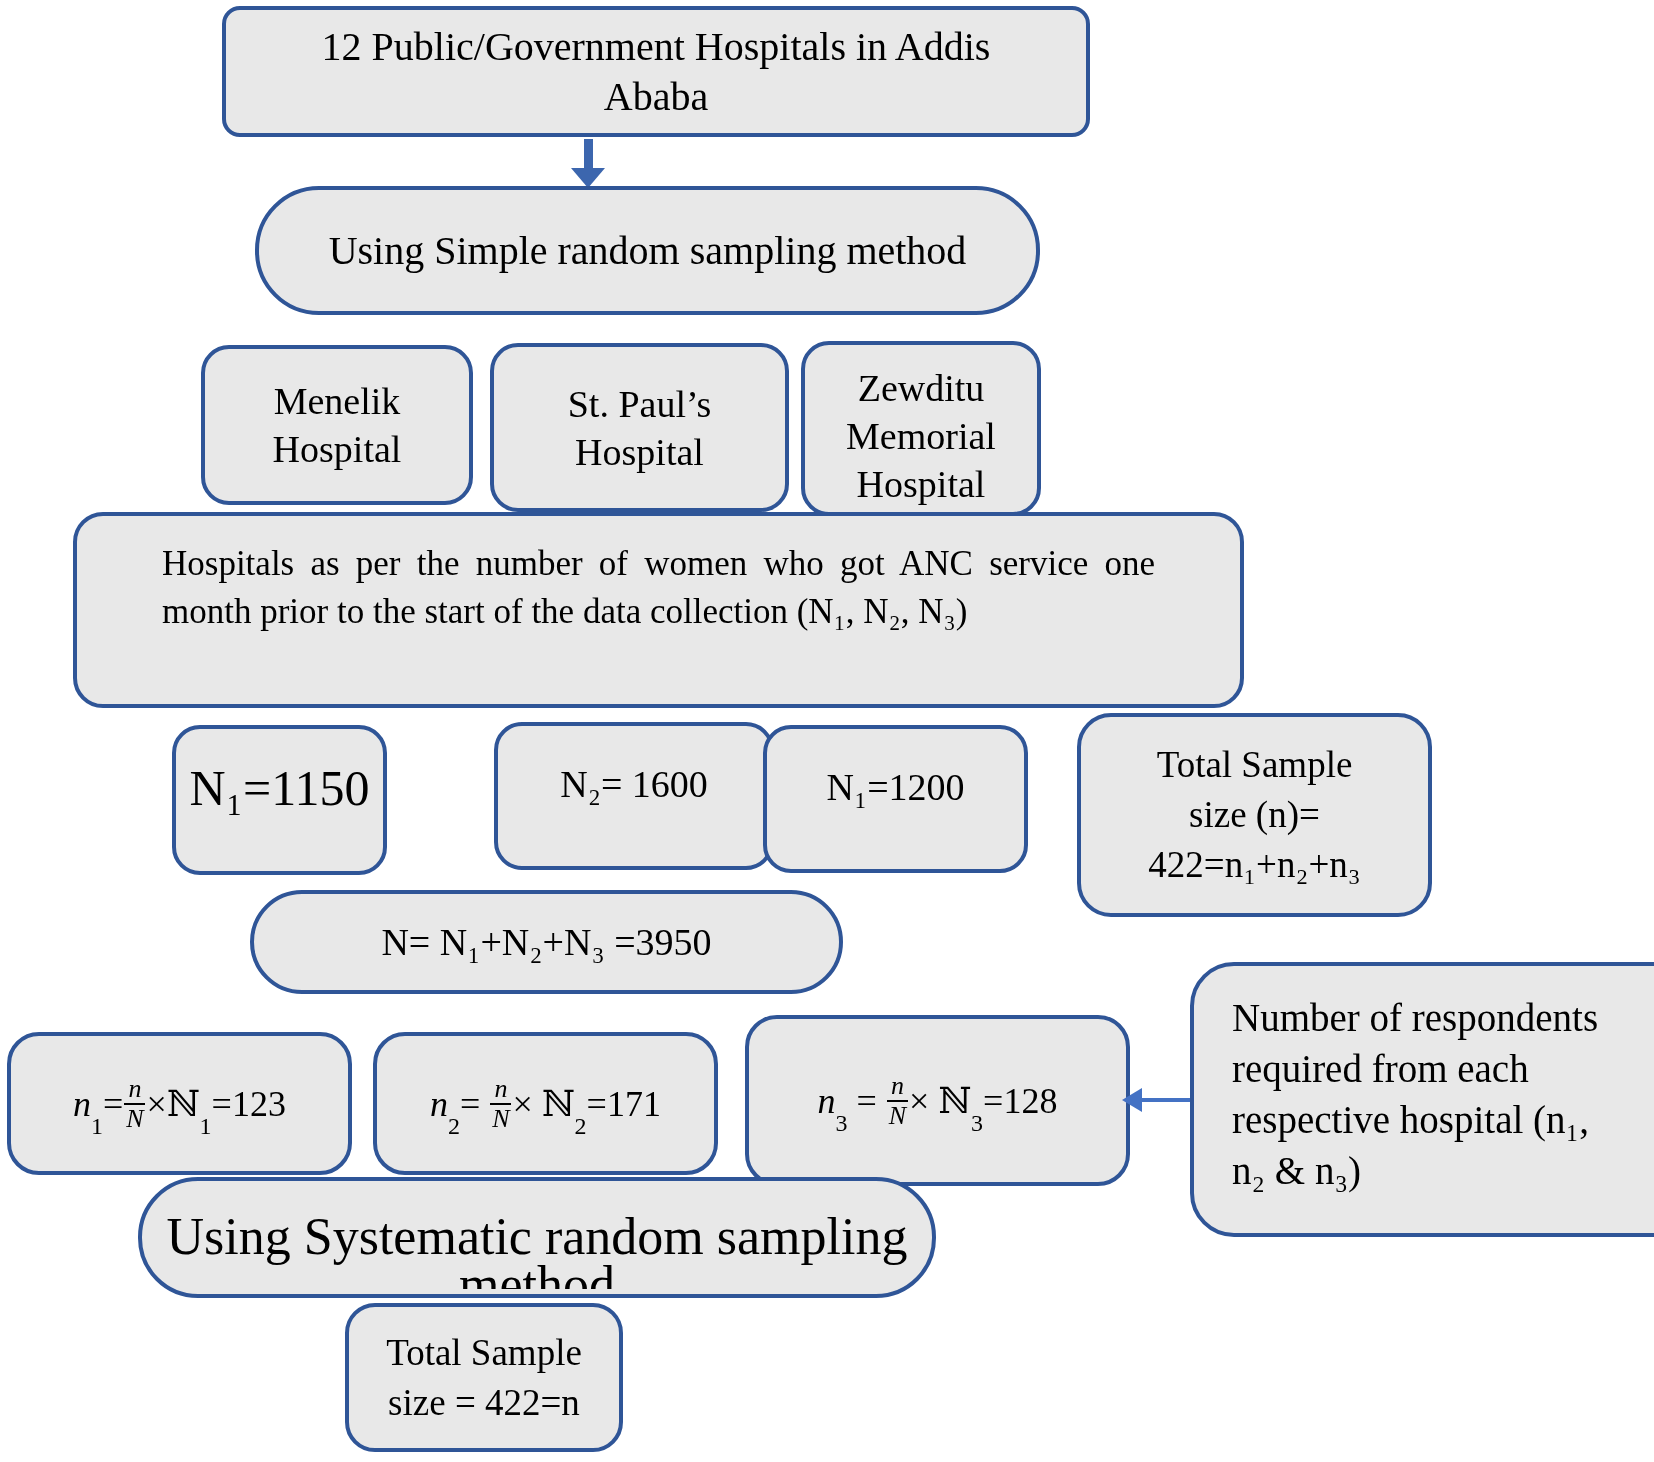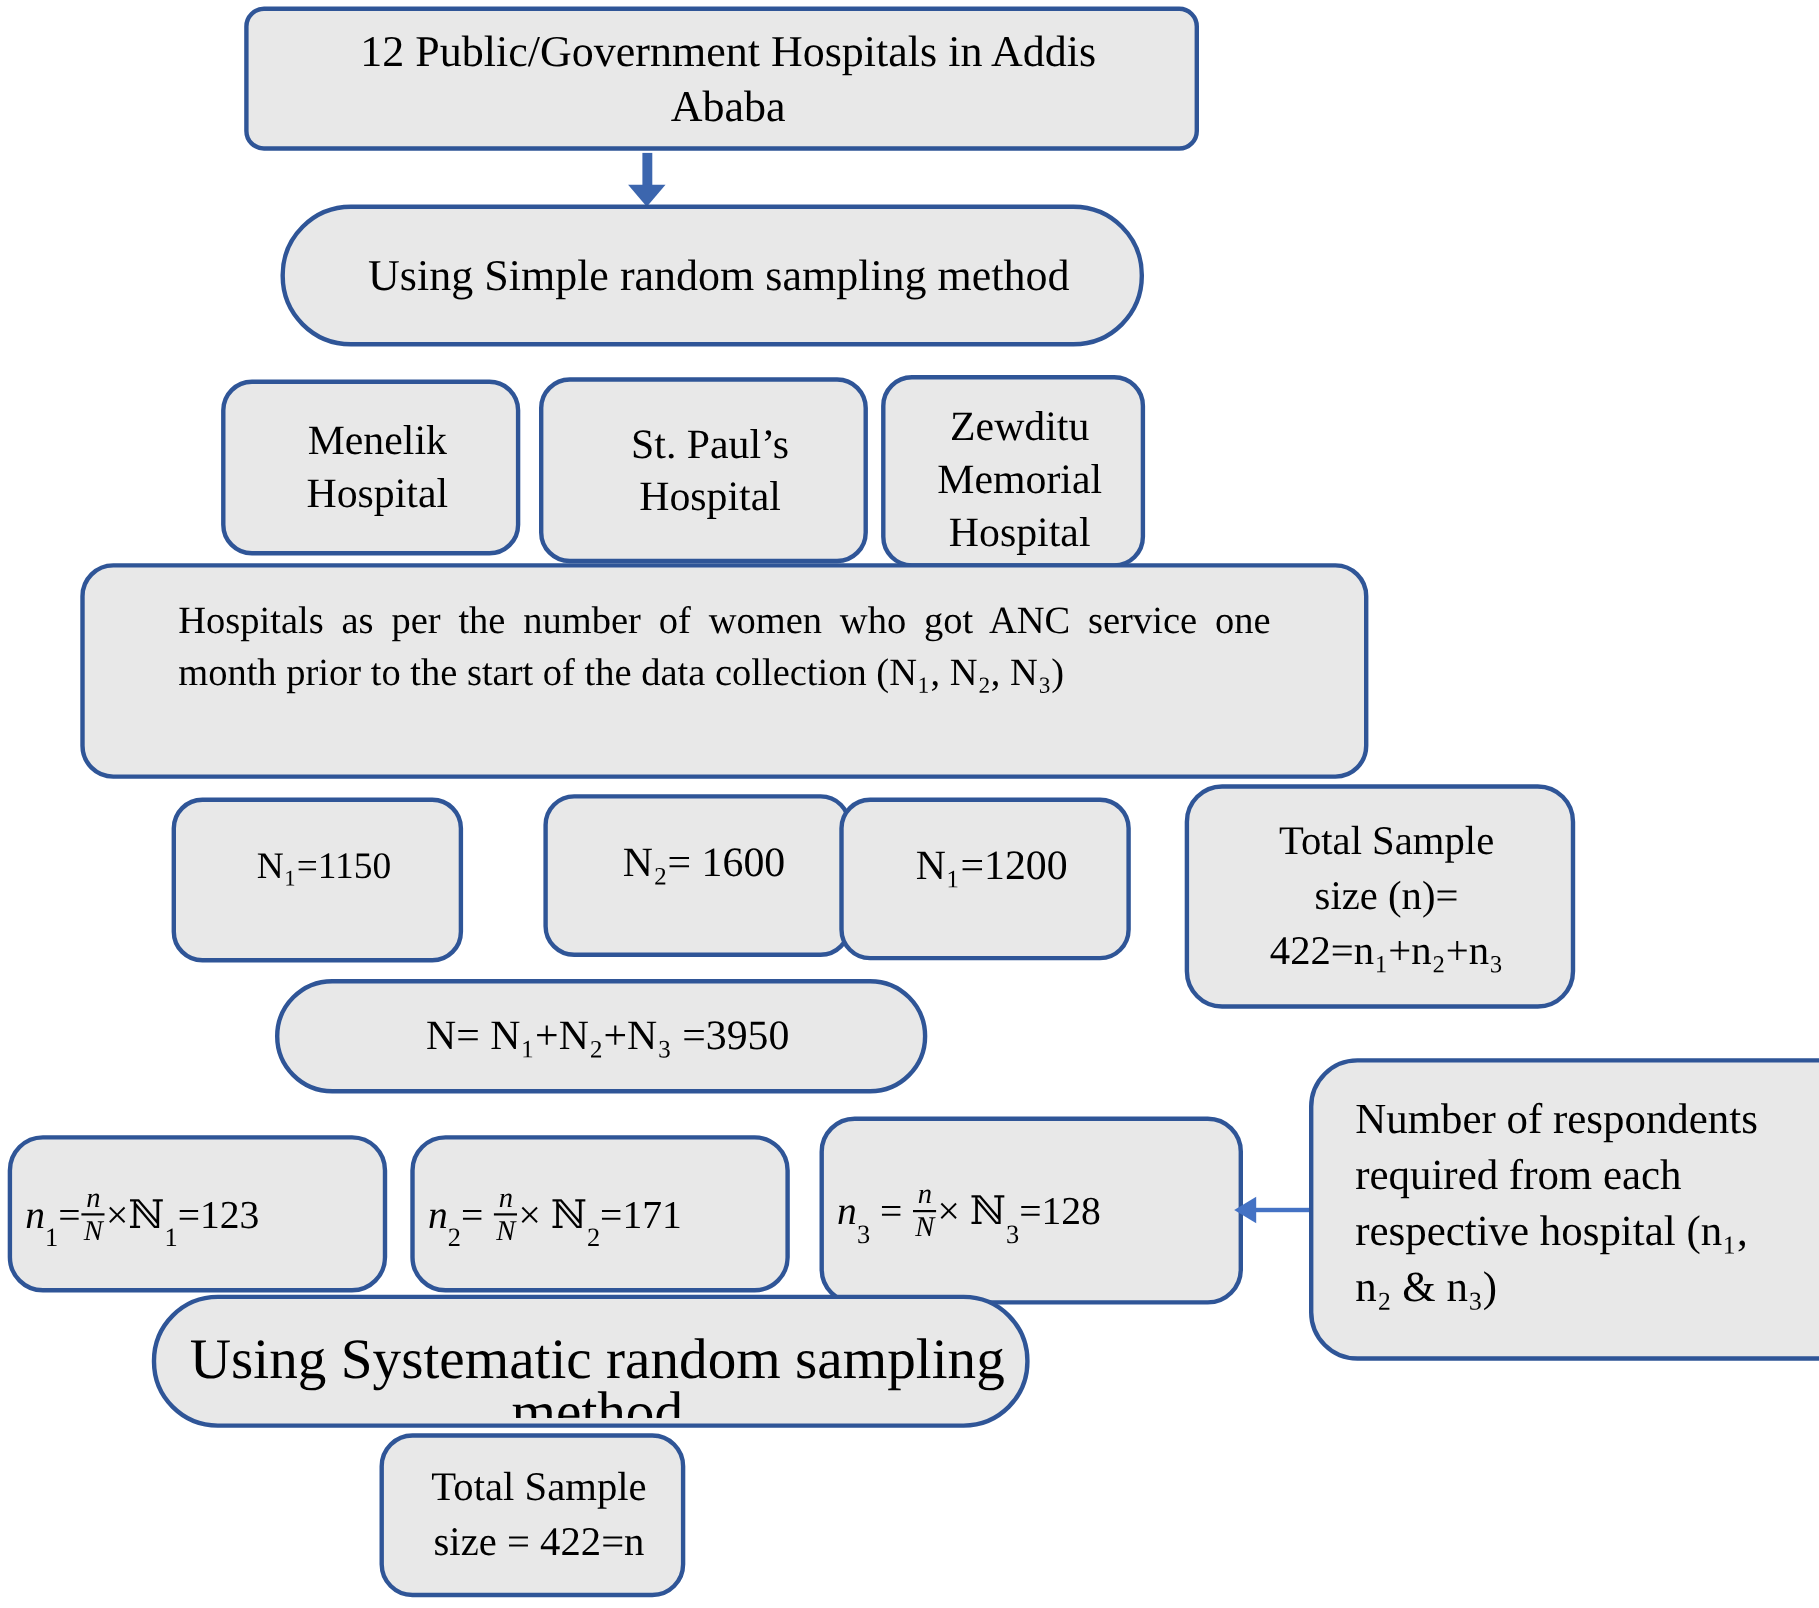--- a/index.html
+++ b/index.html
@@ -19,39 +19,39 @@
     overflow:hidden;
   }
   .box{
     position:absolute;
     background:var(--box-fill);
     border:4px solid var(--box-border);
     box-sizing:border-box;
     display:flex;
     flex-direction:column;
     justify-content:center;
+    align-items:center;
     text-align:center;
-    padding-left:12px;
   }
   .line{display:block;}
   
   #top-box{left:222px;top:6px;width:868px;height:131px;border-radius:18px;font-size:40px;line-height:50px;}
   #simple-stadium{left:255px;top:186px;width:785px;height:129px;border-radius:64px;font-size:40px;}
   #hosp-menelik{left:201px;top:345px;width:272px;height:160px;border-radius:28px;font-size:38px;line-height:48px;font-family:Liberation Serif, serif;}
   #hosp-stpauls{left:490px;top:343px;width:299px;height:169px;border-radius:28px;font-size:38px;line-height:48px;}
   #hosp-zewditu{left:801px;top:341px;width:240px;height:175px;border-radius:28px;font-size:38px;line-height:48px;padding-top:14px;}
   #alloc-box{
     left:73px;top:512px;width:1171px;height:196px;border-radius:30px;
     font-size:35px;line-height:48px;
     align-items:stretch;text-align:left;
     padding:24px 85px 0 85px;justify-content:flex-start;
   }
   #alloc-box .jline{white-space:nowrap;text-align:justify;text-align-last:justify;overflow:hidden;}
   #alloc-box .lline{white-space:nowrap;text-align:left;}
-  #pop-n1{left:156px;top:725px;width:265px;height:150px;border-radius:28px;font-size:34px;padding-bottom:24px;}
+  #pop-n1{left:172px;top:725px;width:215px;height:150px;border-radius:28px;font-size:50px;padding-bottom:24px;}
   #pop-n2{left:455px;top:722px;width:280px;height:148px;border-radius:28px;font-size:38px;padding-bottom:24px;margin-left:39px;}
   #pop-n3{left:763px;top:725px;width:265px;height:148px;border-radius:28px;font-size:38px;padding-bottom:24px;}
   #total-right{left:1077px;top:713px;width:355px;height:204px;border-radius:34px;font-size:37px;line-height:50px;}
   #sum-stadium{left:250px;top:890px;width:593px;height:104px;border-radius:52px;font-size:38px;}
   .fbox{font-size:36px;}
   #formula-1{left:7px;top:1032px;width:345px;height:143px;border-radius:32px;}
   #formula-2{left:373px;top:1032px;width:345px;height:143px;border-radius:32px;}
   #formula-3{left:745px;top:1015px;width:385px;height:171px;border-radius:32px;}
   #note-box{
     left:1190px;top:962px;width:546px;height:275px;border-radius:44px;

